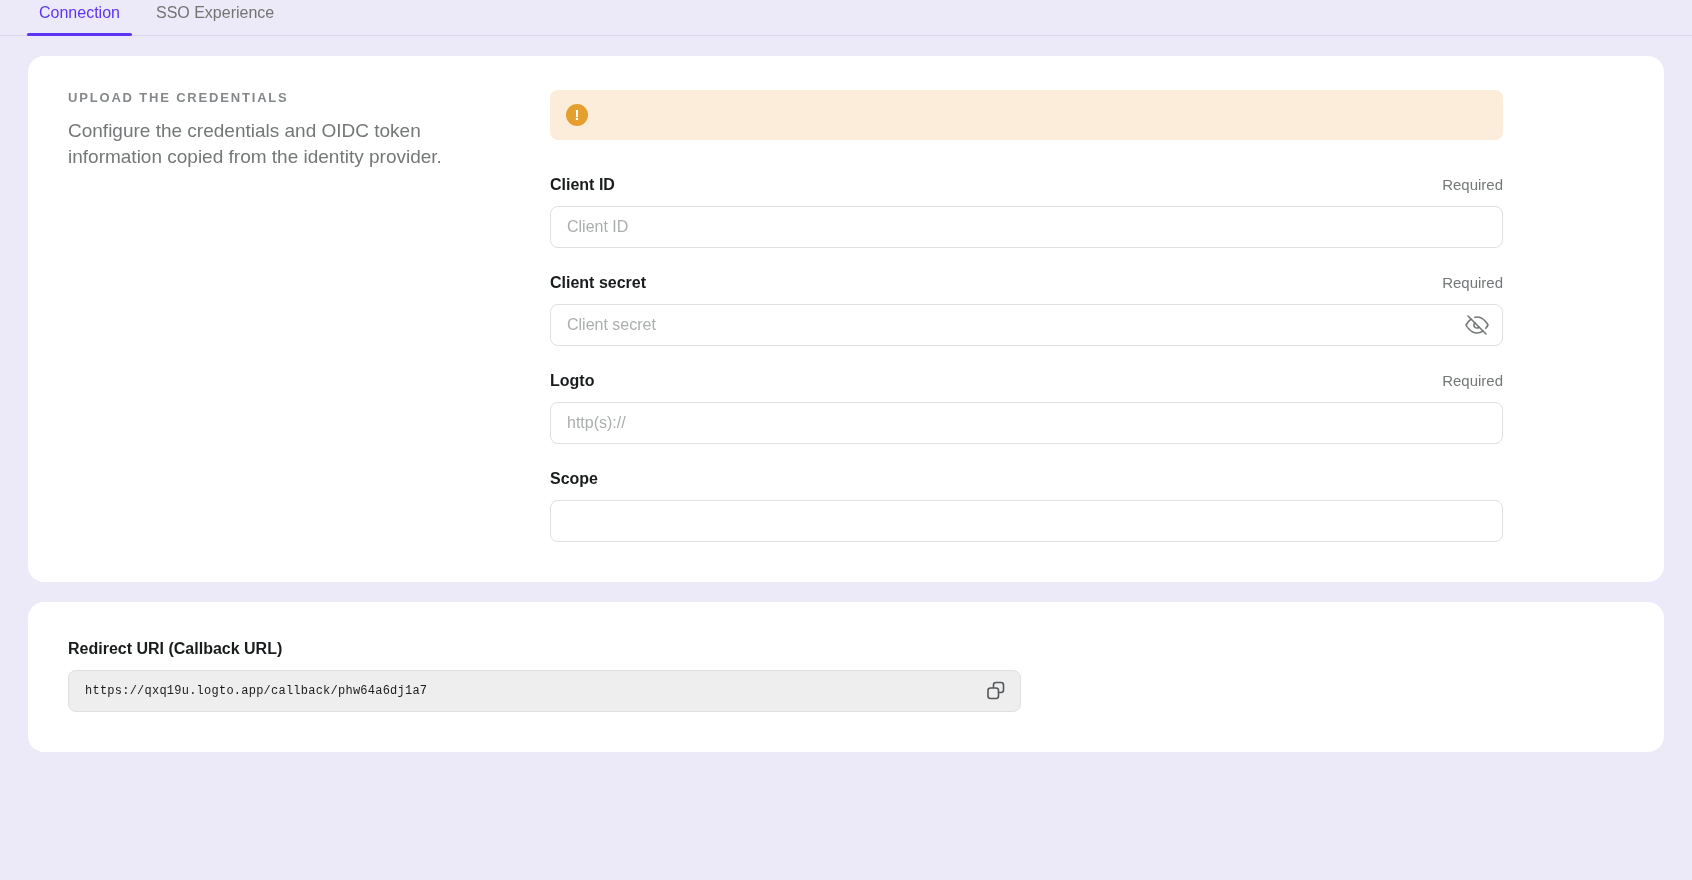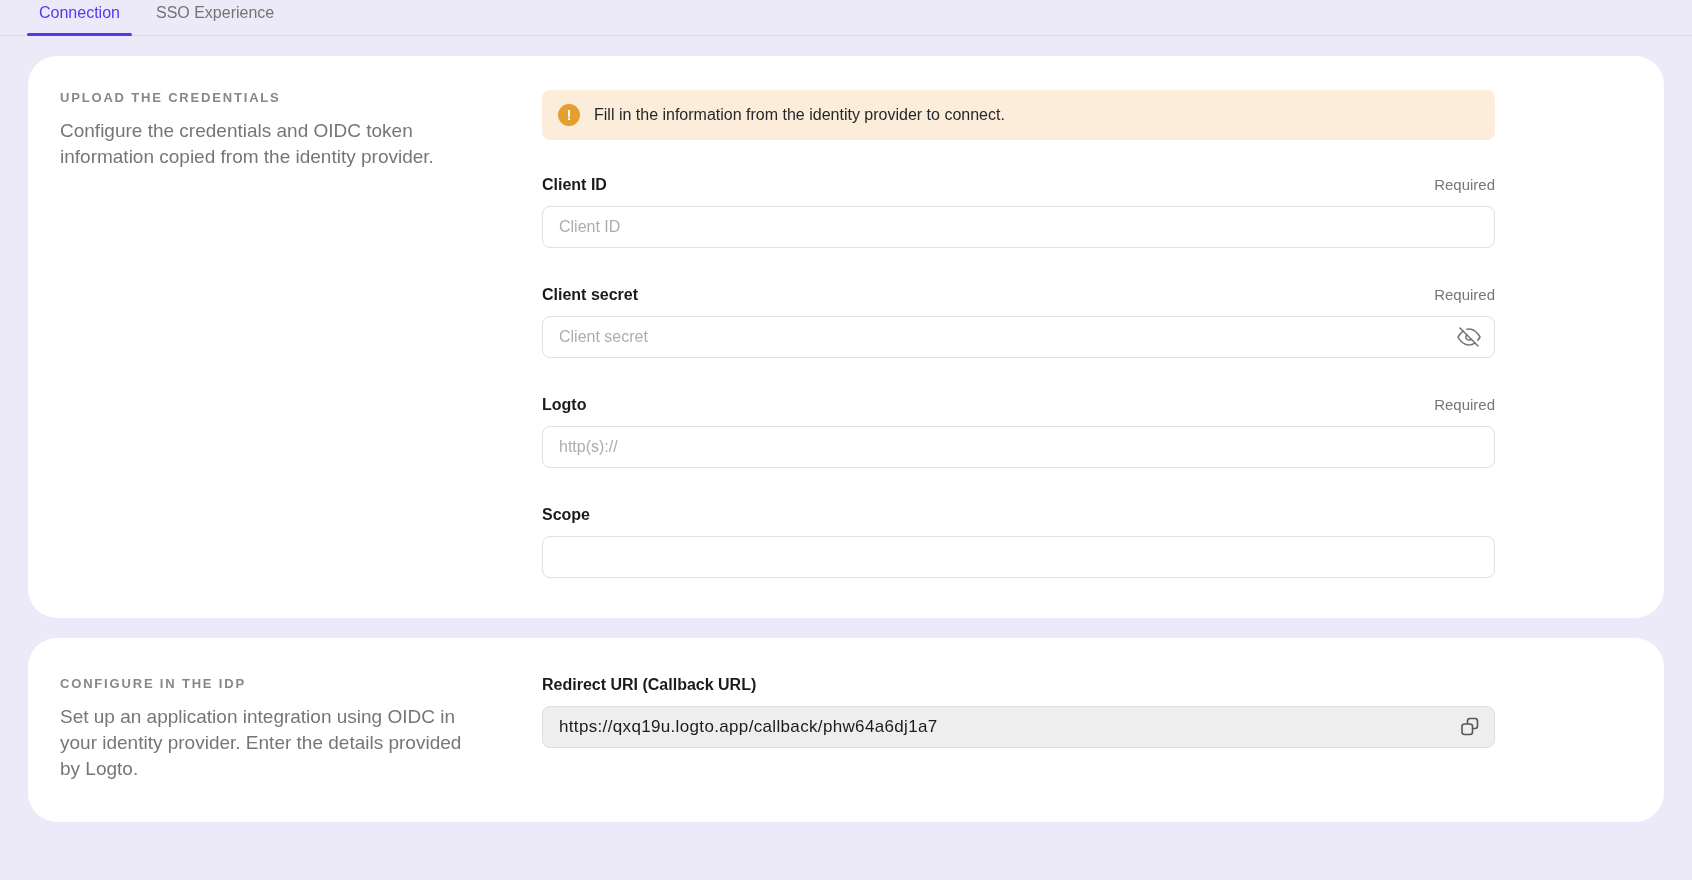--- a/index.html
+++ b/index.html
@@ -35,22 +35,22 @@
     left: -6px; right: -6px; bottom: -1px;
     height: 3px;
     border-radius: 3px;
     background: #5d34f2;
   }
 
   
   .card {
     margin: 20px 28px 0 28px;
     background: #ffffff;
-    border-radius: 29px;
-    padding: 34px 40px 40px 32px;
+    border-radius: 16px;
+    padding: 34px 40px 40px 40px;
   }
   .card-grid { display: flex; }
   .left-col { width: 482px; flex-shrink: 0; padding-right: 50px; }
   .right-col { width: 953px; flex-shrink: 0; }
 
   .section-heading {
     font-size: 13px;
     font-weight: 700;
     letter-spacing: 0.14em;
     color: #85888a;
@@ -80,21 +80,21 @@
     background: #e49f2e;
     color: #ffffff;
     font-weight: 700;
     font-size: 15px;
     line-height: 22px;
     text-align: center;
   }
   .alert-text { font-size: 16px; color: #25282a; }
 
   
-  .field { margin-bottom: 38px; }
+  .field { margin-bottom: 26px; }
   .field:last-child { margin-bottom: 0; }
   .field-head {
     display: flex;
     justify-content: space-between;
     align-items: baseline;
     margin-bottom: 12px;
   }
   .field-label { font-size: 16px; font-weight: 600; color: #191c1d; }
   .required-tag { font-size: 15px; color: #747778; font-weight: 400; }
   .input-wrap { position: relative; }
@@ -128,22 +128,22 @@
     display: flex;
     align-items: center;
     height: 42px;
     background: #eeeeef;
     border: 1px solid #dfdfe0;
     border-radius: 8px;
     padding: 0 10px 0 16px;
   }
   .readonly-text {
     flex: 1;
-    font-family: Liberation Sans, sans-serif;
-    font-size: 17px;
+    font-family: Liberation Mono, monospace;
+    font-size: 12px;
     color: #1a1c1d;
     letter-spacing: 0.02em;
     white-space: nowrap;
     overflow: hidden;
   }
   .copy-btn {
     width: 28px; height: 28px;
     color: #55585a;
     cursor: pointer;
     background: none; border: none; padding: 0;
@@ -163,21 +163,20 @@
 <section class="card">
   <div class="card-grid">
     <div class="left-col">
       <div class="section-heading">UPLOAD THE CREDENTIALS</div>
       <div class="section-desc">Configure the credentials and OIDC token information copied from the identity provider.</div>
     </div>
 
     <div class="right-col">
       <div class="alert">
         <div class="alert-icon">!</div>
-        <div class="alert-text">Fill in the information from the identity provider to connect.</div>
       </div>
 
       <div class="field">
         <div class="field-head">
           <span class="field-label">Client ID</span>
           <span class="required-tag">Required</span>
         </div>
         <div class="input-wrap">
           <input class="text-input" type="text" placeholder="Client ID" style="">
         </div>
@@ -216,24 +215,20 @@
         <div class="input-wrap">
           <input class="text-input" type="text" placeholder="" style="">
         </div>
       </div>
     </div>
   </div>
 </section>
 
 <section class="card" style="padding-top: 38px;">
   <div class="card-grid">
-    <div class="left-col">
-      <div class="section-heading">CONFIGURE IN THE IDP</div>
-      <div class="section-desc">Set up an application integration using OIDC in your identity provider. Enter the details provided by Logto.</div>
-    </div>
 
     <div class="right-col">
       <div class="field">
         <div class="field-head">
           <span class="field-label">Redirect URI (Callback URL)</span>
         </div>
         <div class="readonly-box">
           <span class="readonly-text">https://qxq19u.logto.app/callback/phw64a6dj1a7</span>
           <button class="copy-btn" type="button">
             <svg width="24" height="24" viewBox="0 0 24 24" fill="none" stroke="currentColor" stroke-width="1.6" stroke-linejoin="round">

